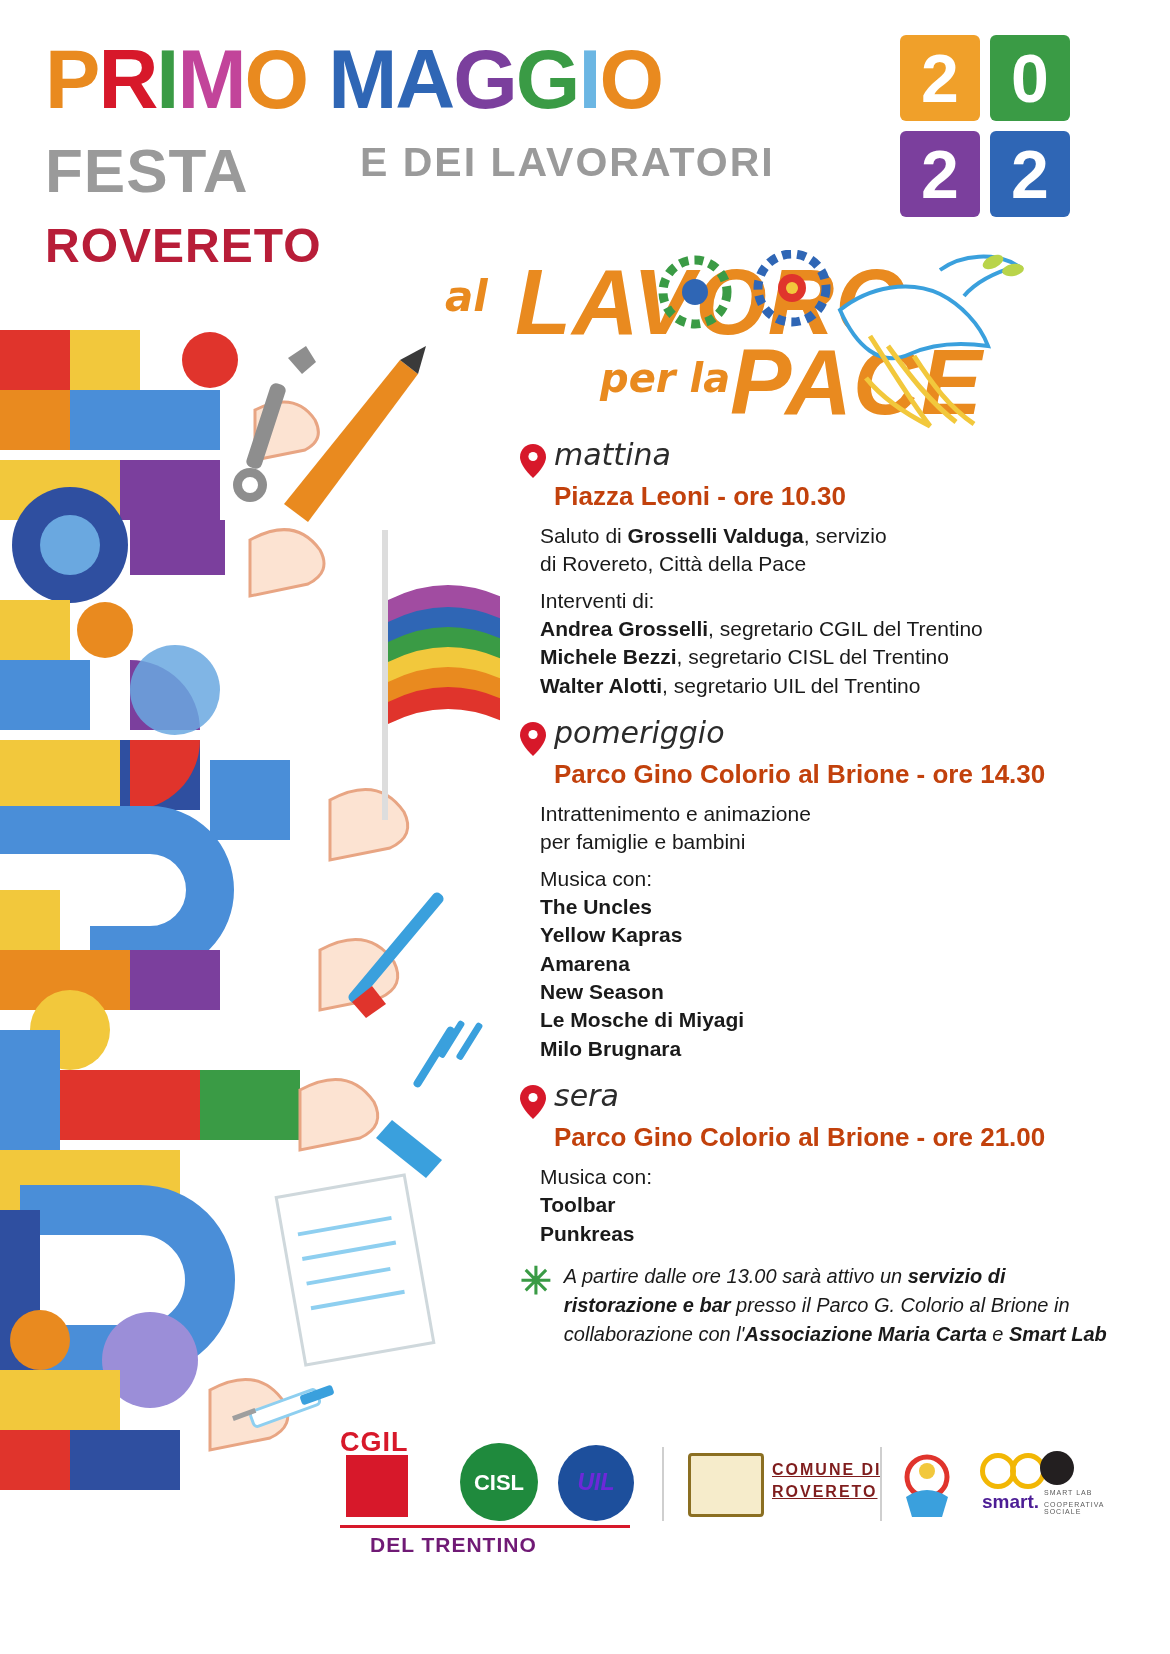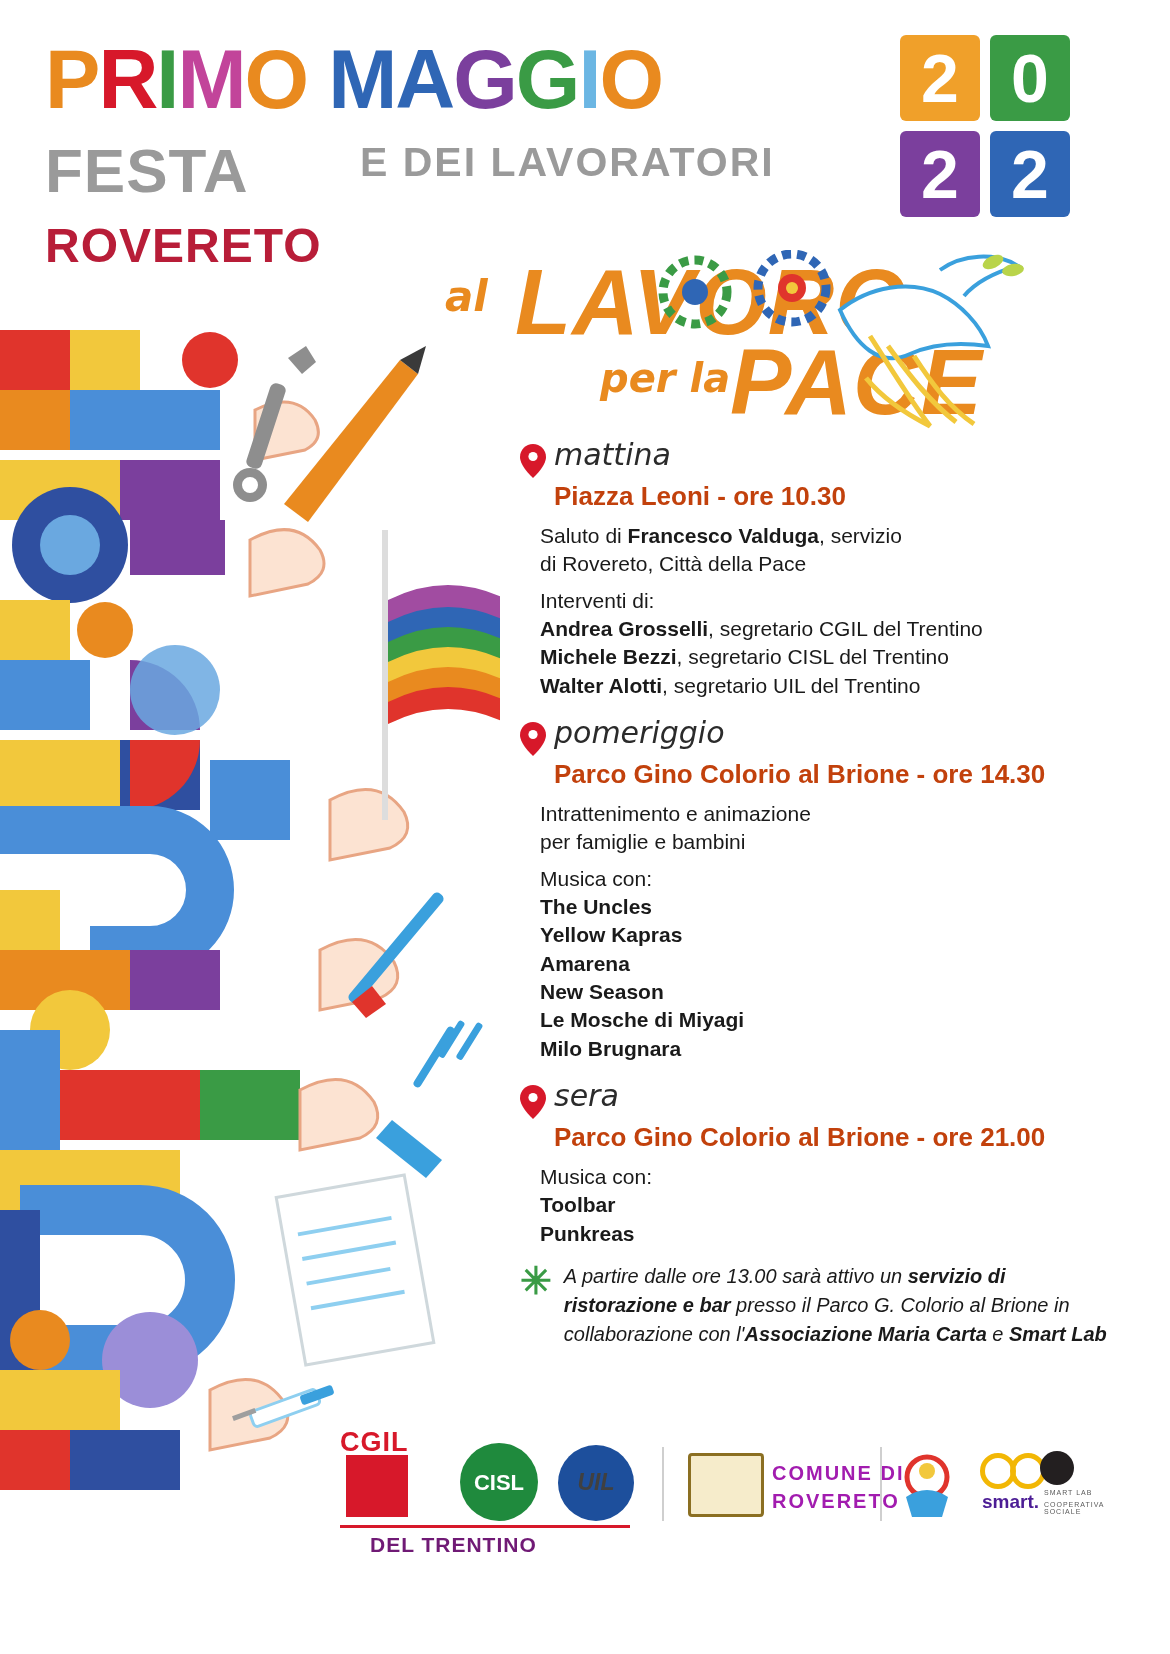--- a/index.html
+++ b/index.html
@@ -232,40 +232,40 @@
   .cisl-word {
     position: absolute; left: 0; top: 45px; width: 78px; text-align: center;
     color: #fff; font-weight: bold; font-size: 22px;
   }
   .uil-circle {
     width: 76px; height: 76px; border-radius: 50%;
     background: #1d4f9c; position: absolute; left: 0; top: 20px;
   }
   .uil-word {
     position: absolute; left: 0; top: 44px; width: 76px; text-align: center;
-    color: #404040; font-weight: bold; font-size: 23px; font-style: italic;
+    color: #6d28d9; font-weight: bold; font-size: 23px; font-style: italic;
   }
   .trentino {
     position: absolute;
     left: 30px; top: 108px;
     font-size: 21px; font-weight: bold; color: #701a75; letter-spacing: 1px;
   }
   .red-rule {
     position: absolute; left: 0; top: 100px; width: 290px; height: 3px;
     background: #d7182a;
   }
   .comune-crest {
     position: absolute; left: 0; top: 28px;
     width: 70px; height: 58px;
     border: 3px solid #8b6f22; border-radius: 4px; background: #f6eccb;
   }
   .comune-text {
     position: absolute; left: 84px; top: 34px;
-    font-size: 20px; font-weight: bold; color: #a21caf;
-    letter-spacing: 2px; line-height: 1.4;
+    font-size: 16px; font-weight: bold; color: #7f1d1d;
+    letter-spacing: 2px; line-height: 1.4; text-decoration: underline;
   }
   .divider-v {
     position: absolute; width: 2px; height: 74px; background: #cfcfcf; top: 22px;
   }
   .maria-logo {
     position: absolute; left: 0; top: 22px; width: 62px; height: 72px;
   }
   .smart-box {
     position: absolute; left: 0; top: 28px;
   }
@@ -441,21 +441,21 @@
     <div class="block">
       <div class="block-head">
         <svg class="pin" viewBox="0 0 26 34">
           <path d="M13 0 C5.8 0 0 5.8 0 13 c0 9.4 13 21 13 21 s13 -11.6 13 -21 C26 5.8 20.2 0 13 0 z" fill="#d7182a"></path>
           <circle cx="13" cy="12.5" r="4.6" fill="#ffffff"></circle>
         </svg>
         <div class="slot-name">mattina</div>
       </div>
       <div class="slot-place">Piazza Leoni - ore 10.30</div>
       <div class="lines">
-        <div class="line"><span>Saluto di </span><b>Francesco Valduga</b><span>, servizio</span></div>
+        <div class="line"><span>Saluto di </span><b>Grosselli Valduga</b><span>, servizio</span></div>
         <div class="line"><span>di Rovereto, Città della Pace</span></div>
         <div class="gap"></div>
         <div class="line"><span>Interventi di:</span></div>
         <div class="line"><b>Andrea Grosselli</b><span>, segretario CGIL del Trentino</span></div>
         <div class="line"><b>Michele Bezzi</b><span>, segretario CISL del Trentino</span></div>
         <div class="line"><b>Walter Alotti</b><span>, segretario UIL del Trentino</span></div>
       </div>
     </div>
     <div class="block">
       <div class="block-head">

